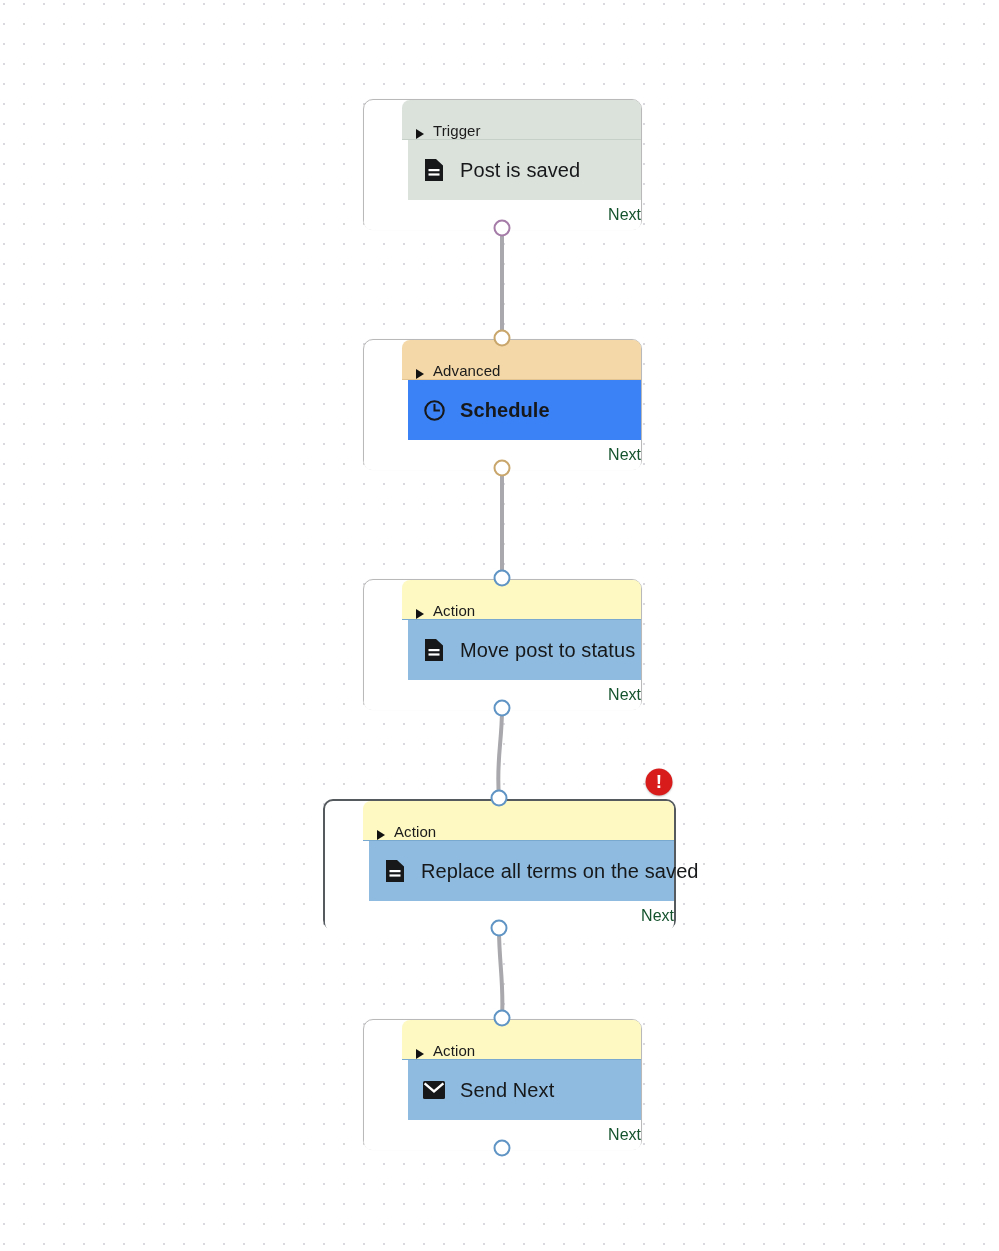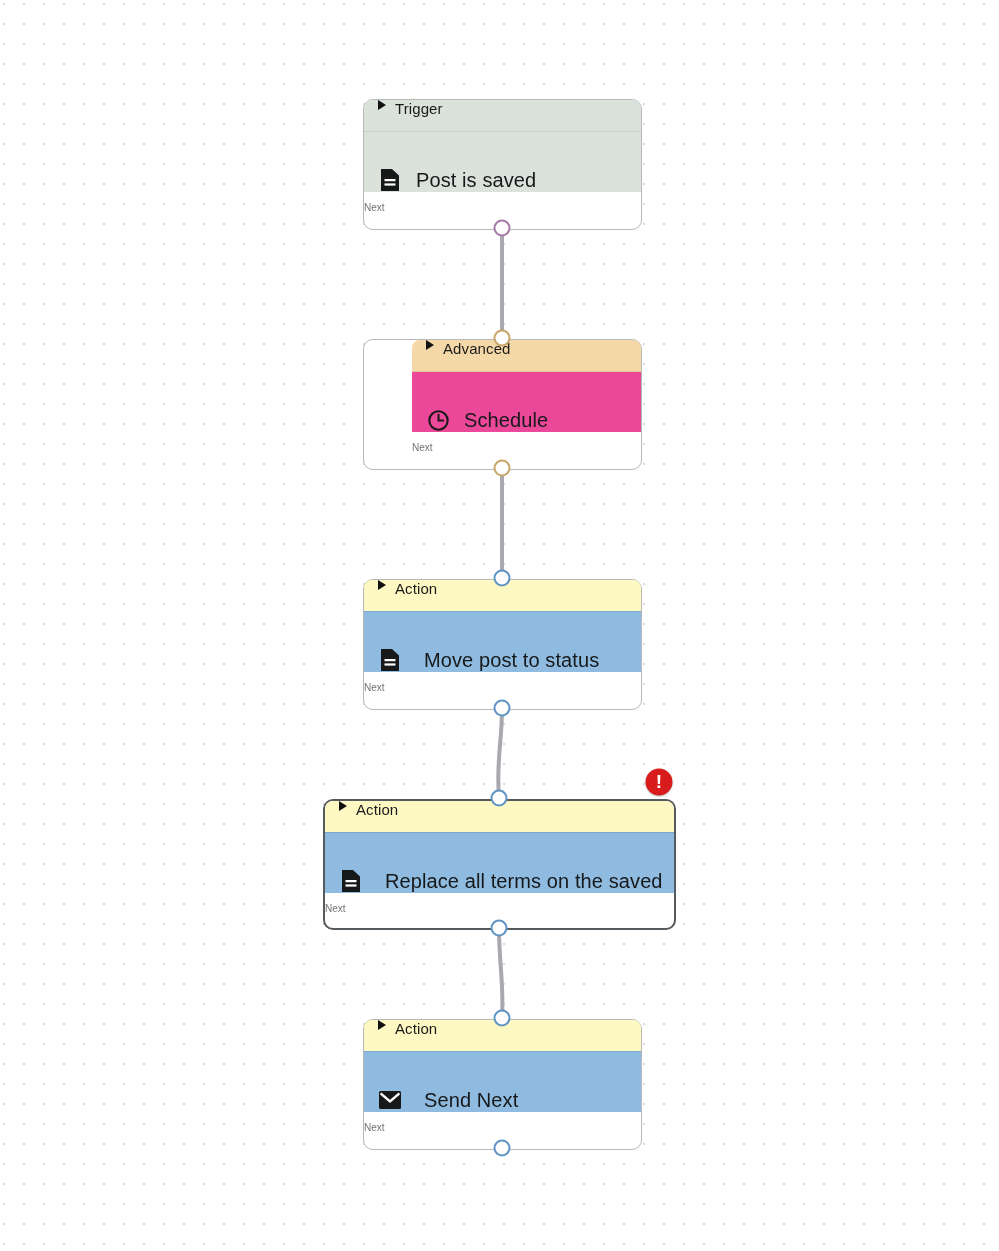--- a/index.html
+++ b/index.html
@@ -45,45 +45,47 @@
   .node.plain {
     border: 1px solid #b9b9b9;
     box-shadow: 0 0 0 0.5px rgba(0,0,0,0.02);
   }
   .node.selected {
     border: 2.5px solid #555a5e;
   }
 
   .node-header {
     box-sizing: border-box;
-    height: 32px;
-    display: flex;
-    align-items: flex-start;
+    height: 40px;
+    display: flex;
+    align-items: flex-end;
     padding-left: 14px;
     border-top-left-radius: 8px;
     border-top-right-radius: 8px;
     font-size: 15px;
     color: #1b1b1b;
     letter-spacing: 0.1px;
+    margin-left: 38px;
   }
   .disclosure {
     width: 0; height: 0;
     border-left: 8px solid #111111;
     border-top: 5.5px solid transparent;
     border-bottom: 5.5px solid transparent;
     margin-right: 9px;
     flex: 0 0 auto;
   }
 
   .node-body {
     box-sizing: border-box;
     height: 60px;
     display: flex;
-    align-items: flex-end;
+    align-items: center;
     padding-left: 14px;
+    margin-left: 44px;
   }
   .node-body .glyph {
     width: 24px;
     height: 24px;
     flex: 0 0 auto;
     display: flex;
     align-items: center;
     justify-content: center;
     margin-right: 14px;
   }
@@ -96,34 +98,34 @@
   }
 
   .node-footer {
     box-sizing: border-box;
     height: 30px;
     background: #ffffff;
     border-bottom-left-radius: 8px;
     border-bottom-right-radius: 8px;
     display: flex;
     align-items: center;
-    justify-content: flex-start;
-    font-size: 10px;
-    color: #737373;
+    justify-content: flex-end;
+    font-size: 16px;
+    color: #14532d;
   }
 
   
   .tint-trigger  .node-header { background: #dbe2dc; border-bottom: 1px solid #c6cfc8; }
   .tint-trigger  .node-body   { background: #dbe2dc; }
 
   .tint-advanced .node-header { background: #f4d8a8; border-bottom: 1px solid #e2c392; }
-  .tint-advanced .node-body   { background: #ec4899; }
+  .tint-advanced .node-body   { background: #3b82f6; font-weight: bold; }
 
   .tint-action   .node-header { background: #fef9c3; border-bottom: 1px solid #7aa9cf; }
-  .tint-action   .node-body   { background: #8ebbdf; gap: 8px; }
+  .tint-action   .node-body   { background: #8ebbdf; }
 
   
   .port {
     position: absolute;
     width: 17px;
     height: 17px;
     border-radius: 50%;
     background: #ffffff;
     box-sizing: border-box;
     z-index: 4;
@@ -182,21 +184,21 @@
               <rect x="5.5" y="15.4" width="11" height="2.2" fill="#ffffff"></rect>
             </svg>
           </span>
           <span class="node-title">Post is saved</span>
         </div>
         <div class="node-footer">
           <span>Next</span>
         </div>
       </div>
       <div class="port purple" style="left: 502px; top: 228px;"></div>
-      <div class="node tint-advanced plain" style="left: 363px; top: 339px; width: 279px; height: 131px; padding-left: 48px;">
+      <div class="node tint-advanced plain" style="left: 363px; top: 339px; width: 279px; height: 131px;">
         <div class="node-header">
           <span class="disclosure"></span>
           <span>Advanced</span>
         </div>
         <div class="node-body">
           <span class="glyph">
             <svg width="23" height="23" viewBox="0 0 24 24">
               <circle cx="12" cy="12" r="9.6" fill="none" stroke="#17181a" stroke-width="2.2"></circle>
               <path d="M12 6.2 V12 H16.6" fill="none" stroke="#17181a" stroke-width="2.1" stroke-linecap="square"></path>
             </svg>

